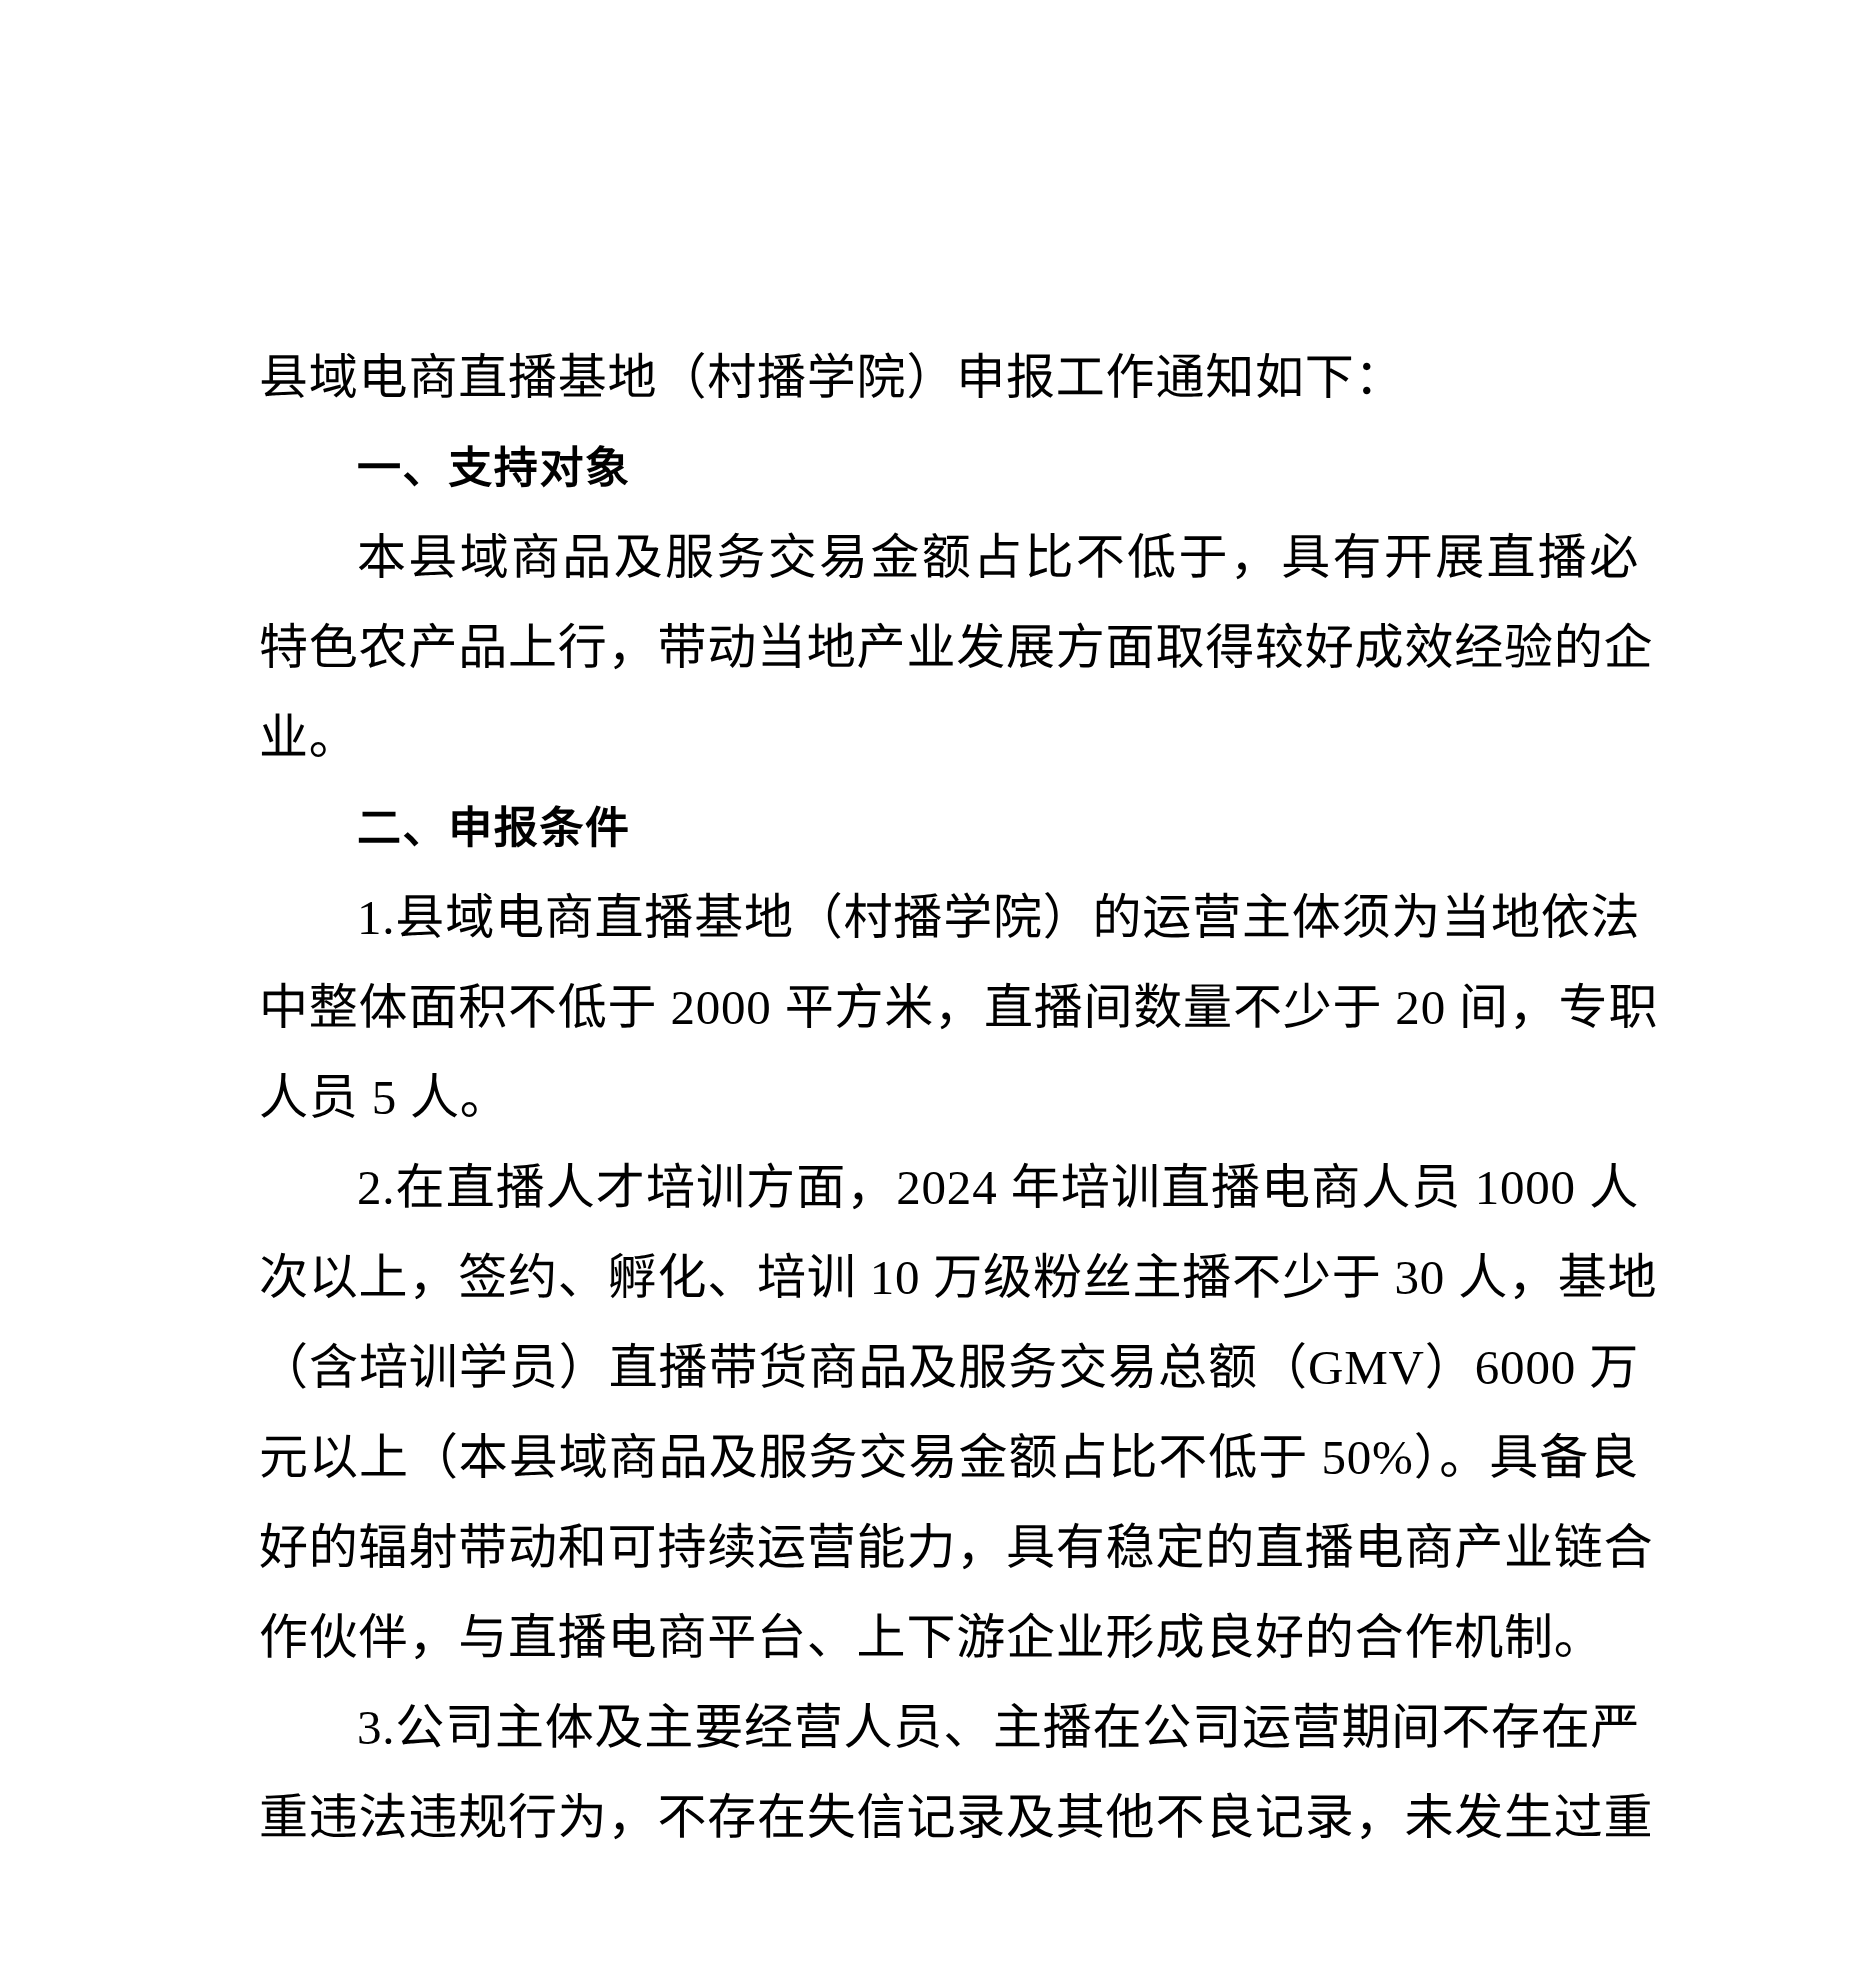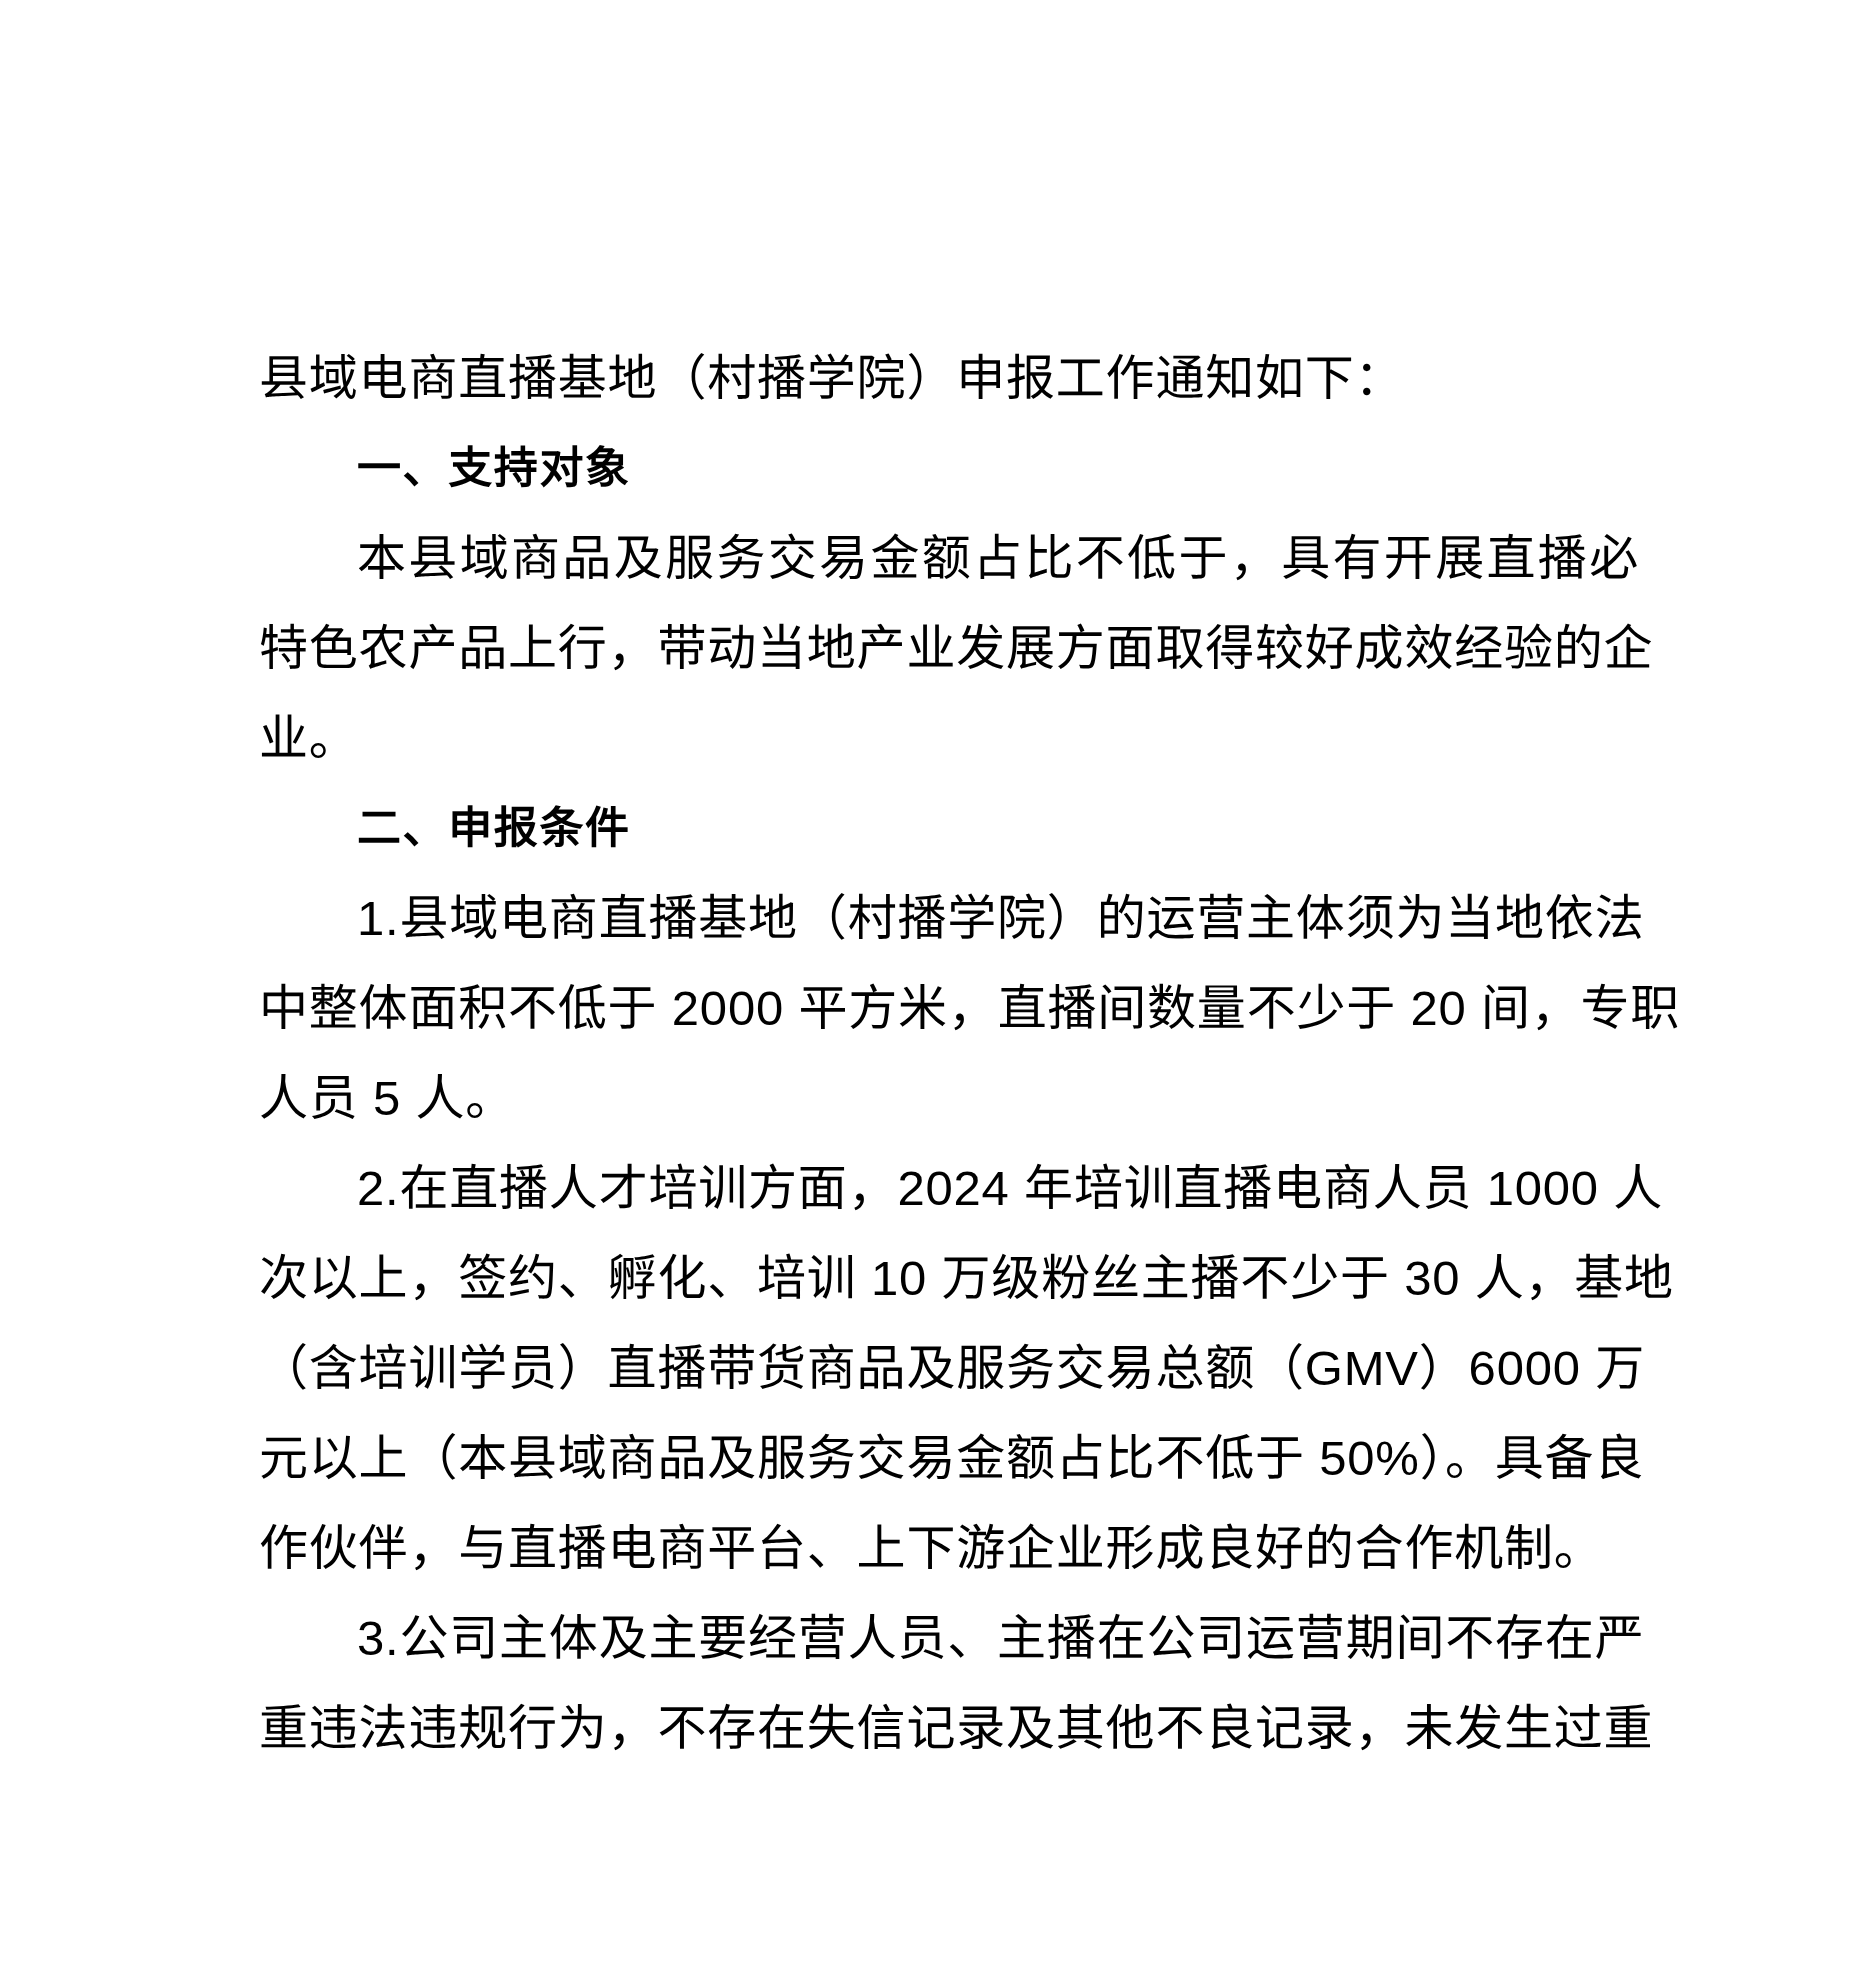--- a/index.html
+++ b/index.html
@@ -16,21 +16,21 @@
   }
   .content {
     position: absolute;
     left: 259px;
     top: 333px;
     width: 1380px;
   }
   .line {
     height: 90px;
     line-height: 90px;
-    font-family: Liberation Sans, sans-serif;
+    font-family: Liberation Serif, serif;
     font-size: 49px;
     color: #000000;
     letter-spacing: 0.8px;
     white-space: nowrap;
   }
   .just {
     text-align: justify;
     text-align-last: justify;
     text-justify: inter-character;
   }
@@ -55,20 +55,21 @@
     <div class="line just">特色农产品上行，带动当地产业发展方面取得较好成效经验的企</div>
     <div class="line">业。</div>
     <div class="line heading indent">二、申报条件</div>
     <div class="line indent just">1.县域电商直播基地（村播学院）的运营主体须为当地依法</div>
     <div class="line just">中整体面积不低于 2000 平方米，直播间数量不少于 20 间，专职</div>
     <div class="line">人员 5 人。</div>
     <div class="line indent just">2.在直播人才培训方面，2024 年培训直播电商人员 1000 人</div>
     <div class="line just">次以上，签约、孵化、培训 10 万级粉丝主播不少于 30 人，基地</div>
     <div class="line just">（含培训学员）直播带货商品及服务交易总额（GMV）6000 万</div>
     <div class="line just">元以上（本县域商品及服务交易金额占比不低于 50%）。具备良</div>
+    <div class="line just">好的辐射带动和可持续运营能力，具有稳定的直播电商产业链合</div>
     <div class="line">作伙伴，与直播电商平台、上下游企业形成良好的合作机制。</div>
     <div class="line indent just">3.公司主体及主要经营人员、主播在公司运营期间不存在严</div>
     <div class="line just">重违法违规行为，不存在失信记录及其他不良记录，未发生过重</div>
 
   </div>
 
 </div>
 
 
 </body></html>

